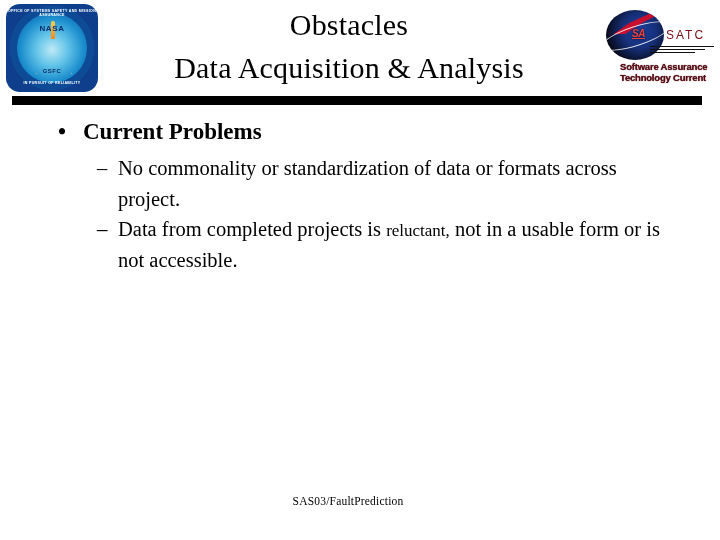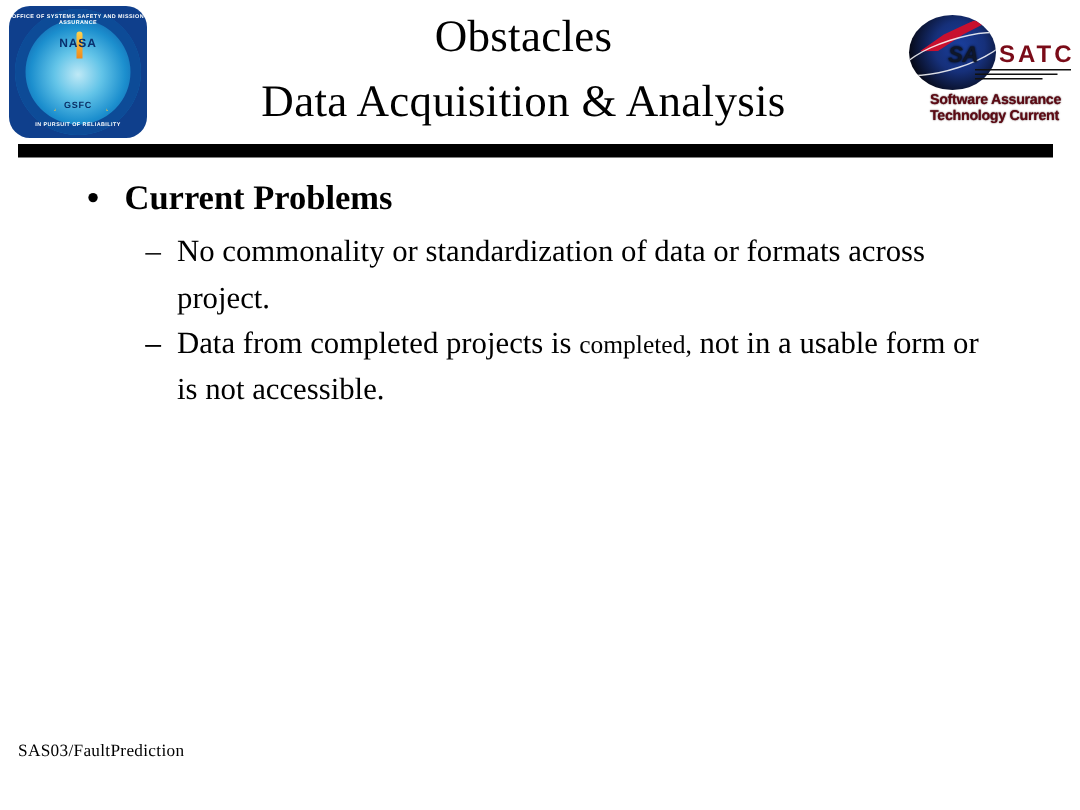--- a/index.html
+++ b/index.html
@@ -160,35 +160,36 @@
     left: -6px; top: 16px;
     width: 70px; height: 18px;
     border: 1px solid #ffffff;
     border-radius: 50%;
     transform: rotate(-18deg);
     opacity: .85;
   }
   #satc-logo .sa-mark {
     position: absolute;
     left: 30px; top: 24px;
-    color: #0f172a;
-    font-family: "Liberation Sans", sans-serif;
-    font-weight: bold;
-    font-size: 15px;
+    color: #ef4444;
+    font-family: "Liberation Sans", sans-serif;
+    font-weight: bold;
+    font-size: 10px;
     font-style: italic;
     letter-spacing: -0.5px;
     text-shadow: 0 0 2px #000;
+    text-decoration: underline;
   }
   #satc-logo .satc-letters {
     position: absolute;
     left: 64px; top: 24px;
     color: #7a0b18;
     font-family: "Liberation Sans", sans-serif;
-    font-weight: bold;
-    font-size: 16px;
+    font-weight: normal;
+    font-size: 12px;
     letter-spacing: 2px;
   }
   #satc-logo .rules {
     position: absolute;
     left: 48px; top: 42px;
     width: 64px;
   }
   #satc-logo .rules i {
     display: block;
     height: 1px;
@@ -267,26 +268,25 @@
   .l2 .small {
     font-size: 17px;
   }
 
   
   #footer {
     position: absolute;
     left: 0;
     top: 495px;
     width: 696px;
-    text-align: left;
+    text-align: center;
     color: #000000;
     font-family: "Liberation Serif", "DejaVu Serif", serif;
     font-size: 11.5px;
     letter-spacing: 0.2px;
-    margin-left: 12px;
   }
 </style>
 </head>
 <body>
 
 <div id="slide">
 
   <div id="header">
 
     <div id="ossma-logo">
@@ -339,21 +339,21 @@
         <span class="marker">–</span>
         <span class="rich"><span>No commonality or standardization of data or formats across project.</span></span>
       </div>
 
       <div class="l2">
         <span class="marker">–</span>
       </div>
 
       <div class="l2">
         <span class="marker">–</span>
-        <span class="rich"><span>Data from completed projects is </span><span class="small">completed,</span><span> not in a usable form or is not accessible.</span></span>
+        <span class="rich"><span>Data from completed projects is </span><span class="small">reluctant,</span><span> not in a usable form or is not accessible.</span></span>
       </div>
 
     </div>
   </div>
 
   <div id="footer">SAS03/FaultPrediction</div>
 
 </div>
 
 </body></html>

